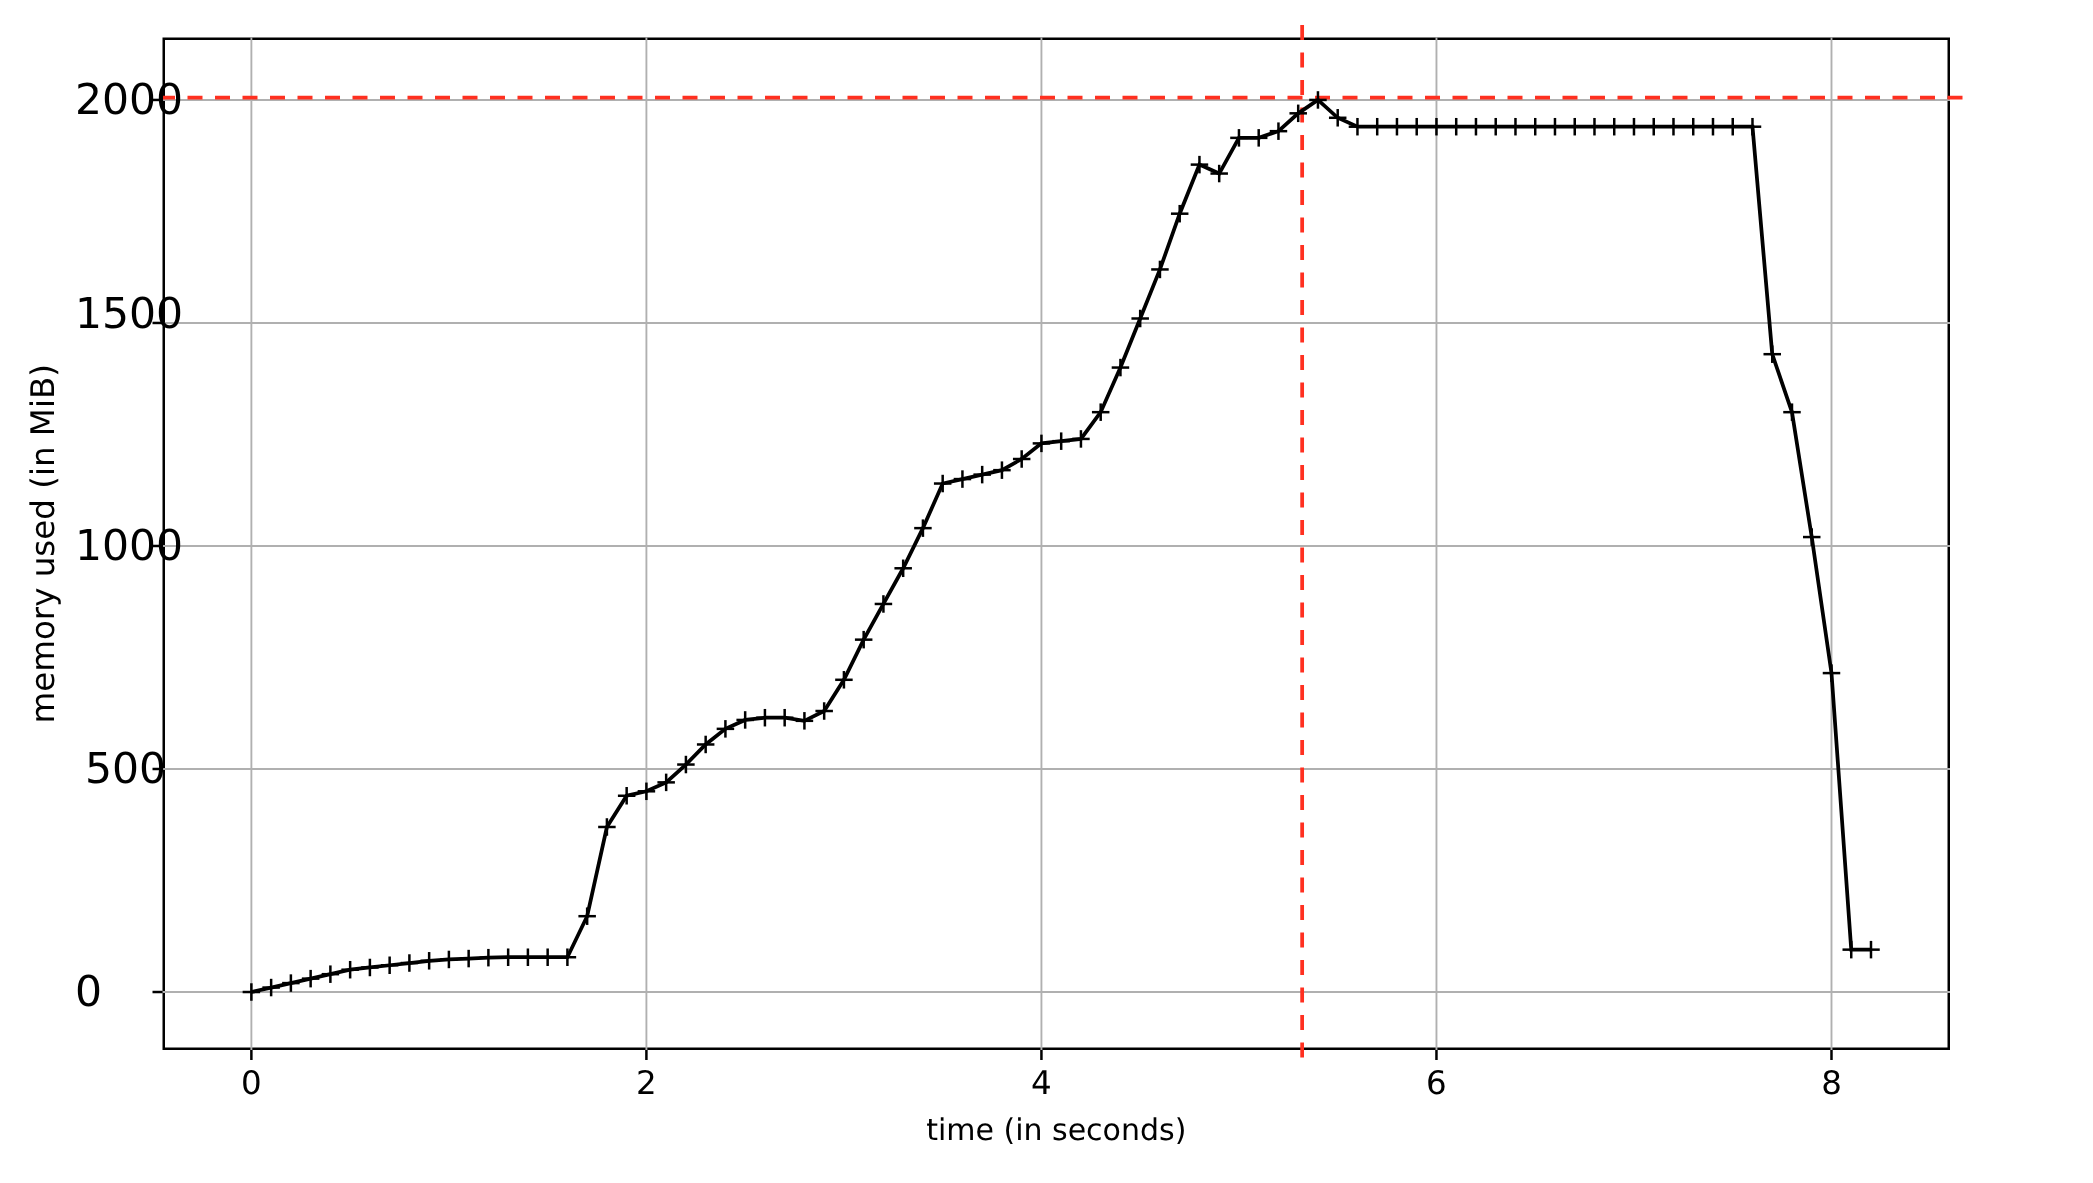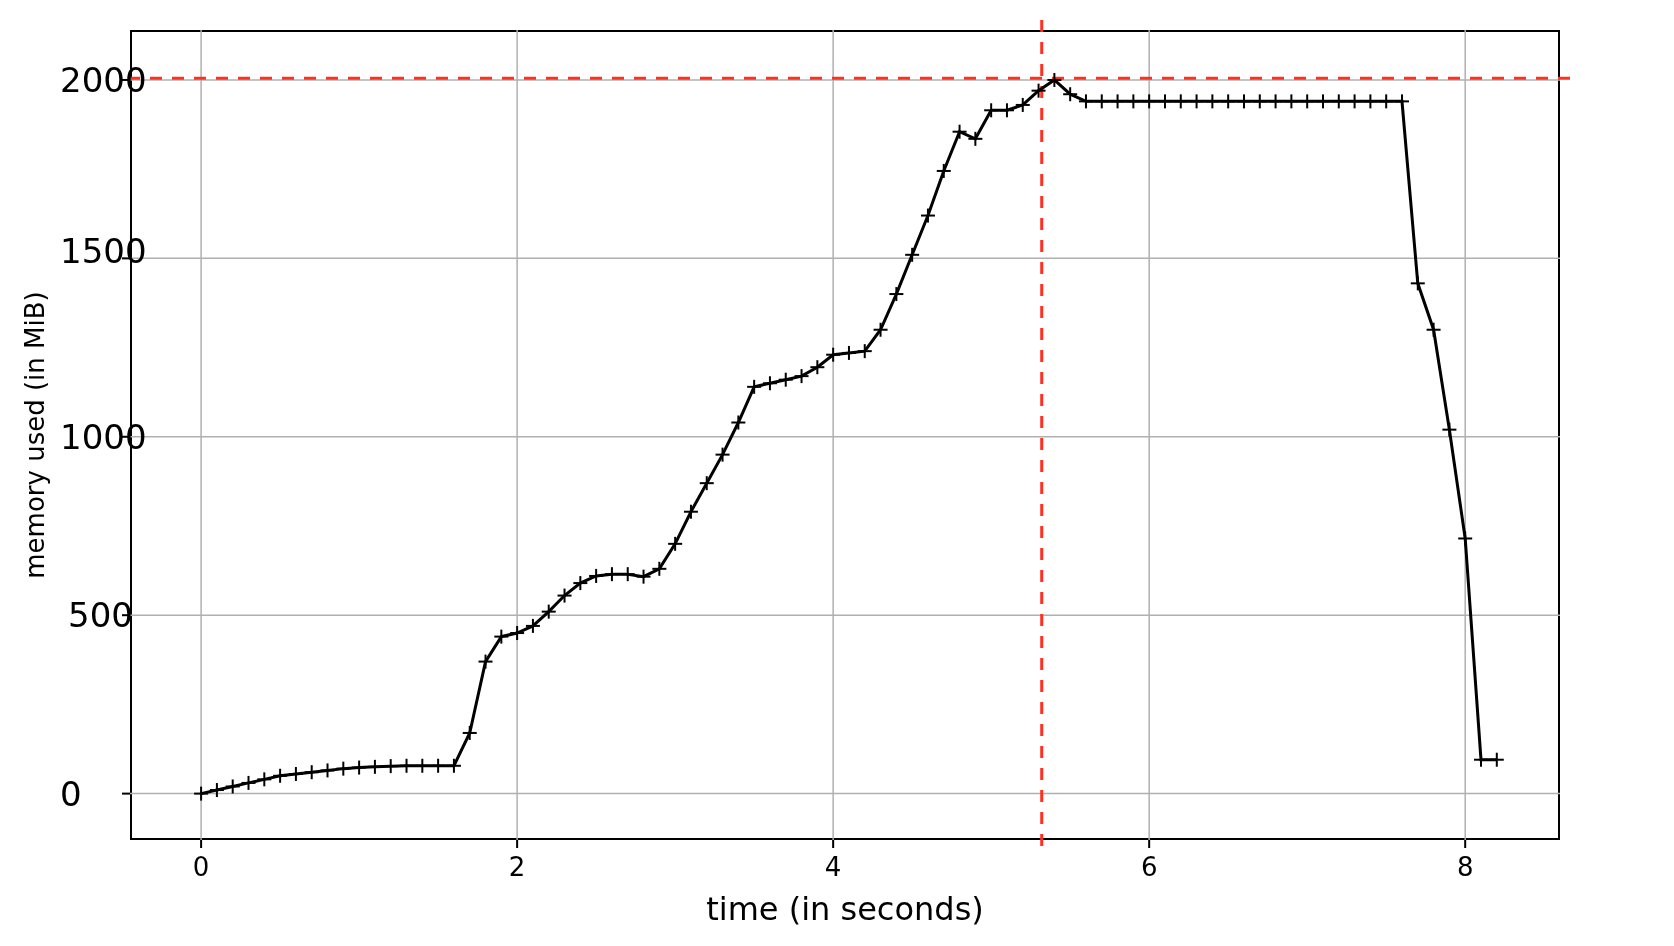--- a/index.html
+++ b/index.html
@@ -51,21 +51,21 @@
   }
   .tick-label-y {
     position: absolute;
     transform: translateY(-50%);
     font-size: 34px;
     text-align: left;
   }
   .xlabel {
     position: absolute;
     transform: translateX(-50%);
-    font-size: 32px;
+    font-size: 24px;
   }
   .ylabel {
     position: absolute;
     transform: translate(-50%, -50%) rotate(-90deg);
     transform-origin: center center;
     font-size: 26px;
     white-space: nowrap;
   }
   .tick-mark {
     stroke: #000;

